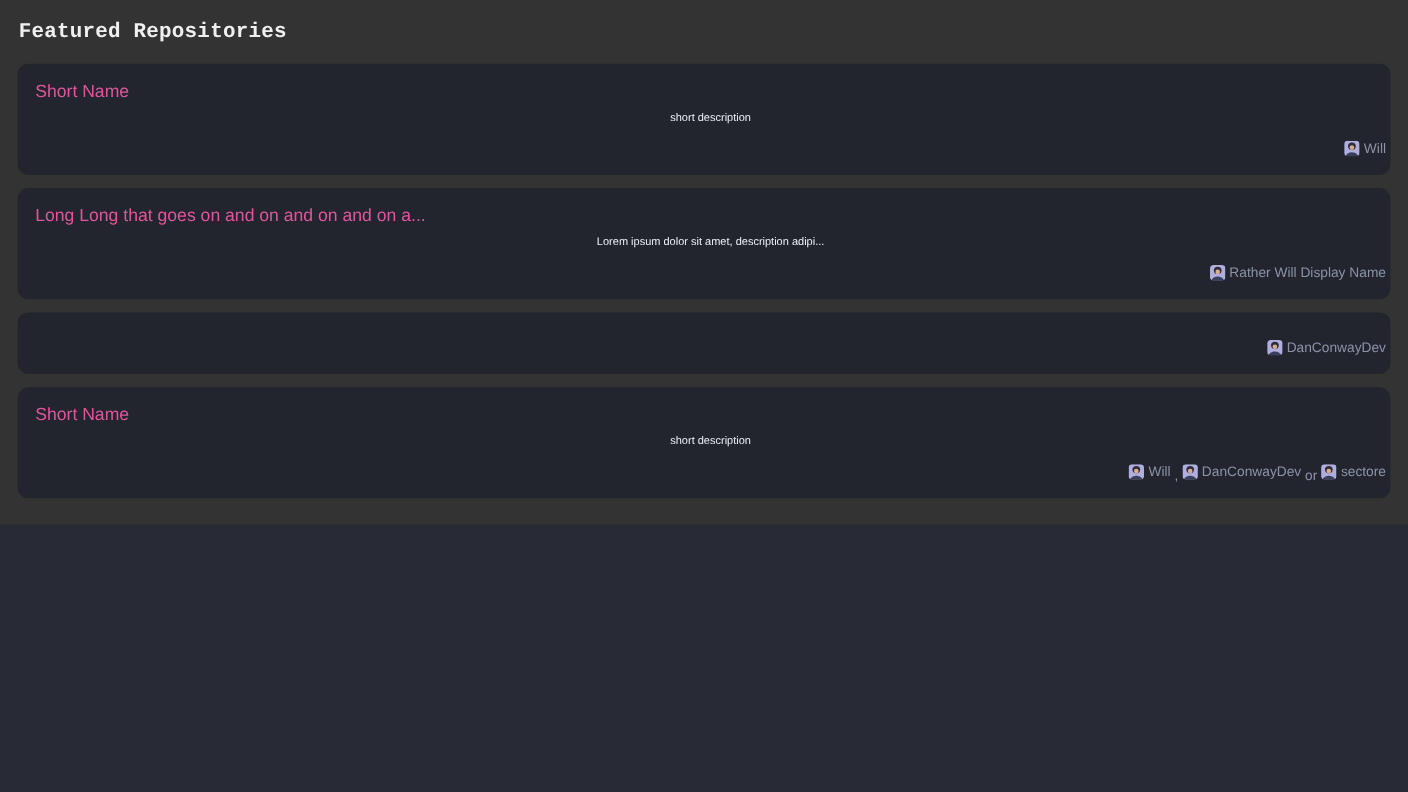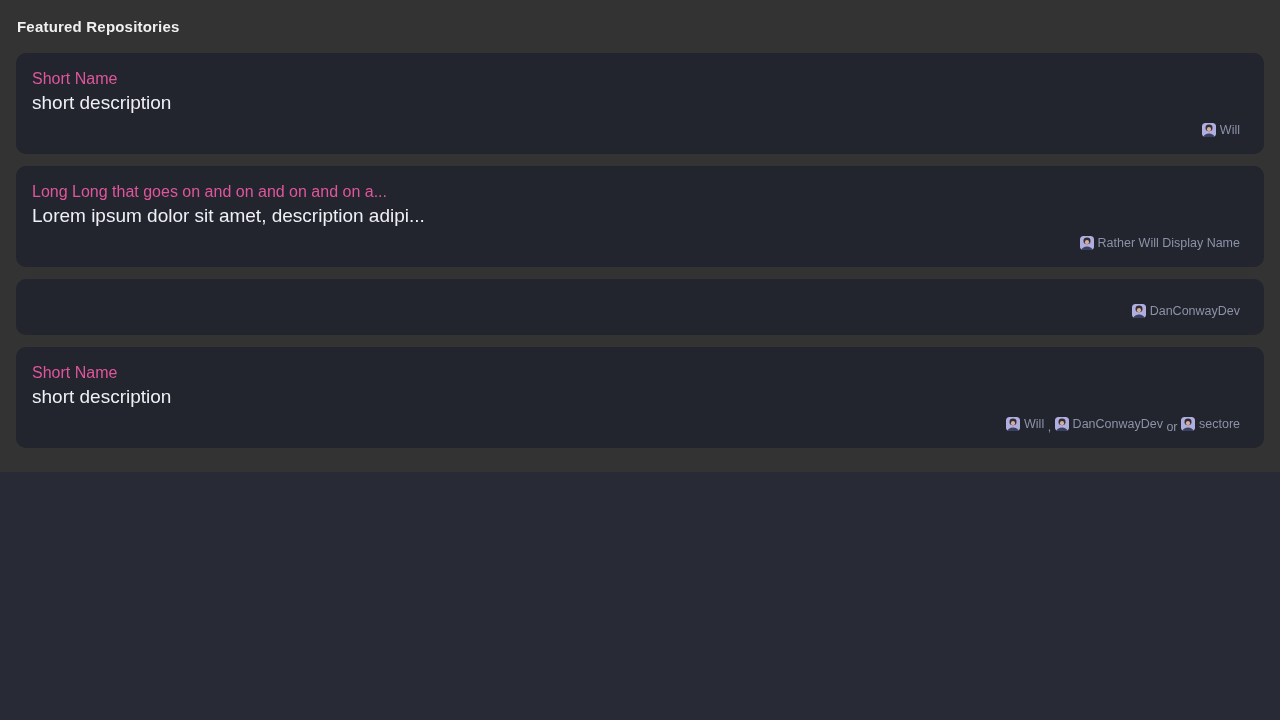--- a/index.html
+++ b/index.html
@@ -12,47 +12,49 @@
     overflow: hidden;
   }
   .featured-section {
     background: #333333;
     padding: 14px 16px 24px 16px;
     box-sizing: border-box;
     width: 1280px;
   }
   .page-title {
     color: #f0f0f0;
-    font-size: 15px;
+    font-size: 19px;
     font-weight: 700;
     margin: 4px 0 18px 1px;
     letter-spacing: 0.2px;
+    font-family: Liberation Mono, monospace;
   }
   .card-list {
     display: flex;
     flex-direction: column;
     gap: 12px;
   }
   .repo-card {
     background: #22242e;
     border-radius: 10px;
-    padding: 15px 24px 13px 16px;
+    padding: 15px 4px 13px 16px;
     box-sizing: border-box;
   }
   .card-title {
     color: #e0569c;
     font-size: 16px;
     line-height: 22px;
     margin: 0 0 2px 0;
     cursor: pointer;
   }
   .card-desc {
     color: #eef0f4;
-    font-size: 19px;
+    font-size: 10px;
     line-height: 21px;
+    text-align: center;
   }
   .card-authors {
     margin-top: 9px;
     text-align: right;
     color: #8b93a7;
     font-size: 12.5px;
     line-height: 16px;
     white-space: nowrap;
   }
   .author {

